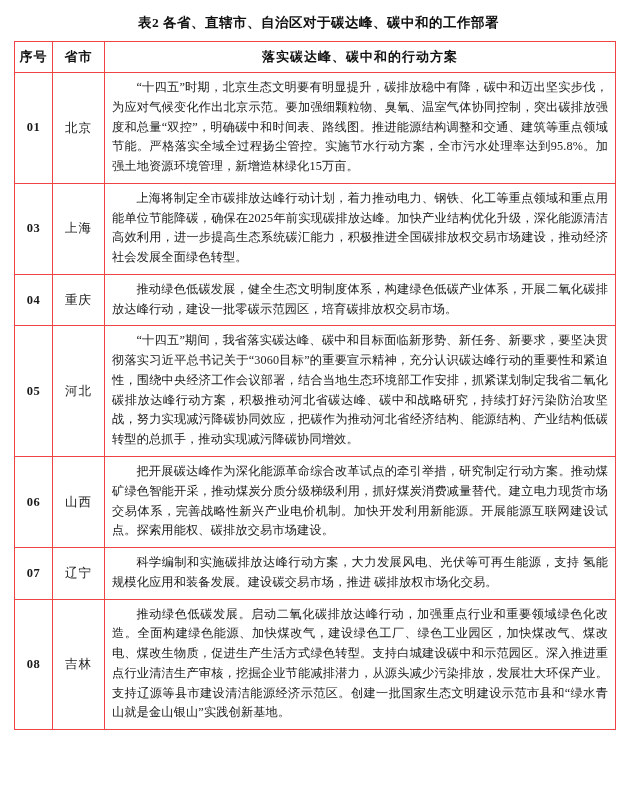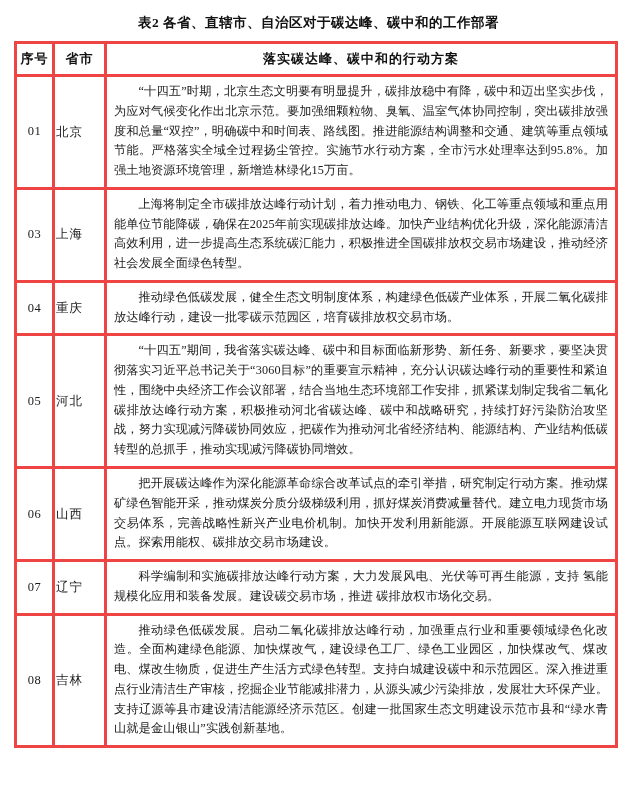--- a/index.html
+++ b/index.html
@@ -33,38 +33,39 @@
     width: 601px;
     border-collapse: collapse;
     table-layout: fixed;
     border: 1.4px solid #2b2b2b;
   }
   table.main col.c-no { width: 38px; }
   table.main col.c-prov { width: 52px; }
   table.main col.c-plan { width: 511px; }
 
   table.main th, table.main td {
-    border: 3px solid #ef4444;
+    border: 1px solid #ef4444;
     vertical-align: middle;
   }
   table.main thead th {
     font-size: 13px;
     font-weight: bold;
     text-align: center;
     padding: 6px 2px;
     letter-spacing: 1px;
     color: #111;
   }
   td.no {
     text-align: center;
     font-size: 12.5px;
     letter-spacing: 0.5px;
+    font-weight: bold;
   }
   td.prov {
-    text-align: left;
+    text-align: center;
     font-size: 12.5px;
     letter-spacing: 1px;
     line-height: 1.5;
     margin-top: 24px;
   }
   td.plan {
     font-size: 12.2px;
     line-height: 1.62;
     padding: 5px 7px 6px 7px;
     text-align: justify;

